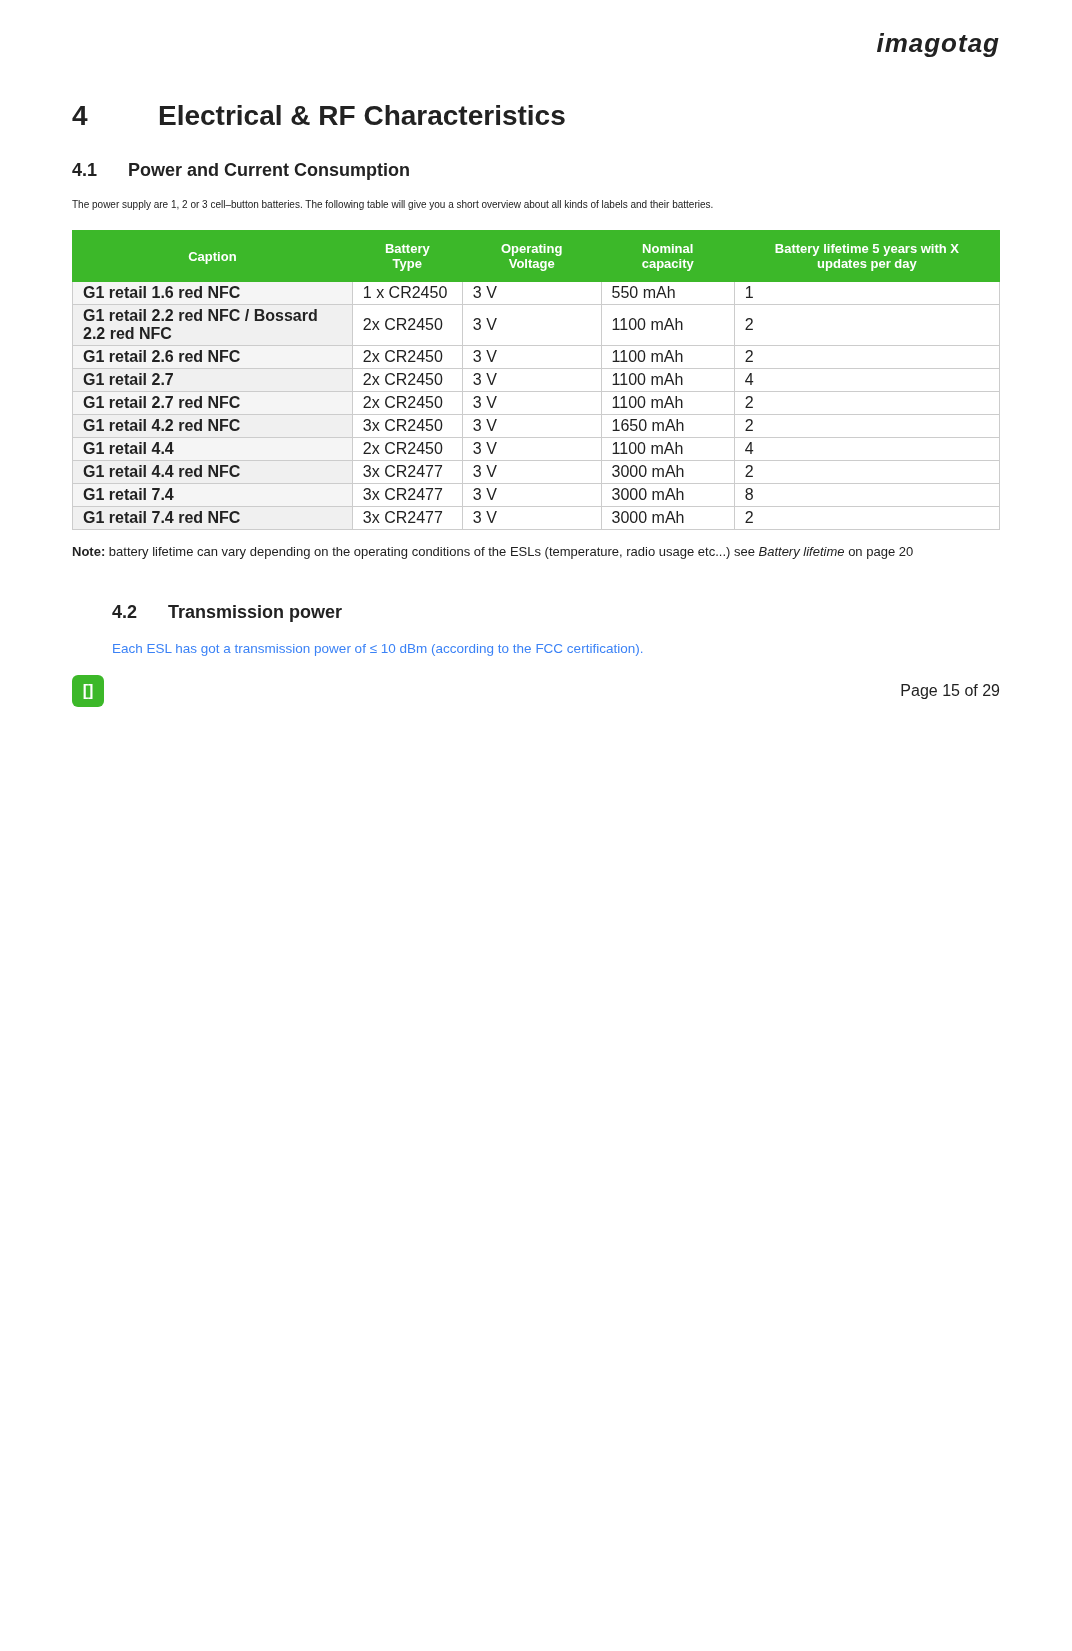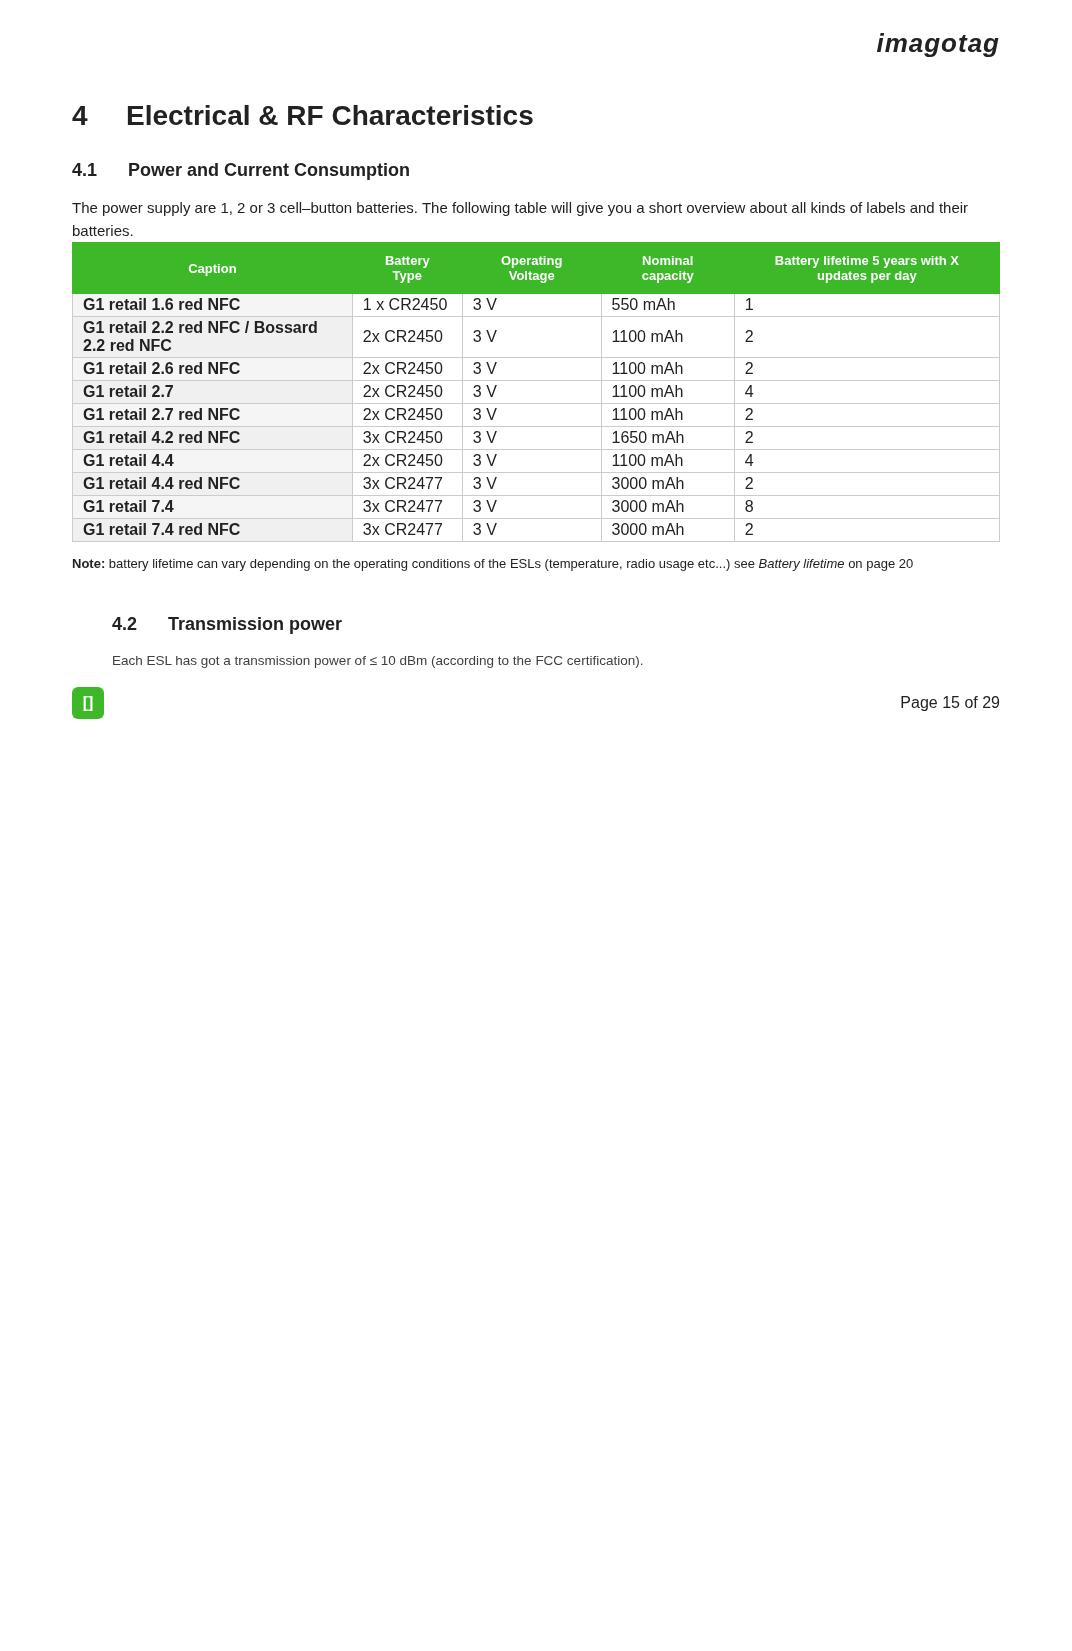--- a/index.html
+++ b/index.html
@@ -41,20 +41,21 @@
     .section-num {
       font-size: 28px;
       font-weight: bold;
       color: #222;
       min-width: 30px;
     }
     .section-title {
       font-size: 28px;
       font-weight: bold;
       color: #222;
+      margin-left: 32px;
     }
 
     
     .subsection-heading {
       display: flex;
       align-items: baseline;
       gap: 20px;
       margin-bottom: 16px;
     }
     .subsection-num {
@@ -63,22 +64,23 @@
       color: #222;
       min-width: 36px;
     }
     .subsection-title {
       font-size: 18px;
       font-weight: bold;
       color: #222;
     }
 
     .intro-text {
-      font-size: 15px;
-      color: #222;
+      font-size: 10px;
+      color: #222;
+      margin-bottom: 18px;
       line-height: 1.5;
     }
 
     
     .data-table {
       width: 100%;
       border-collapse: collapse;
       margin-bottom: 12px;
     }
 
@@ -126,21 +128,21 @@
     }
 
     
     .section-42 {
       margin-top: 30px;
       margin-left: 40px;
     }
 
     .body-text {
       font-size: 13.5px;
-      color: #404040;
+      color: #3b82f6;
       line-height: 1.5;
       margin-top: 14px;
     }
 
     
     .page-footer {
       position: absolute;
       bottom: 32px;
       left: 72px;
       right: 72px;

